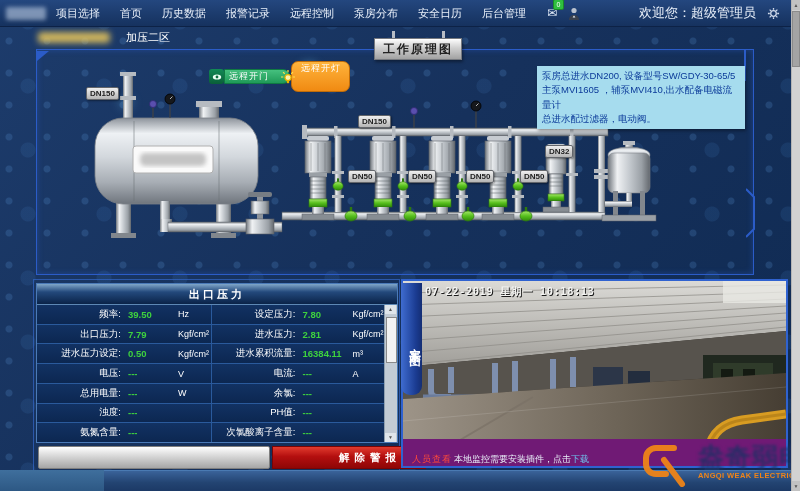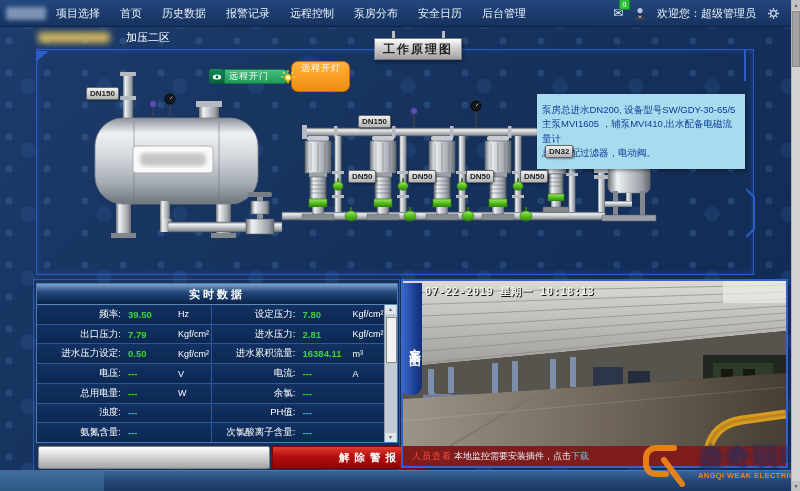--- a/index.html
+++ b/index.html
@@ -13,21 +13,21 @@
   .glow{position:absolute;border-radius:50%;filter:blur(5px);pointer-events:none;}
   
   .navbar{position:absolute;left:0;top:0;width:792px;height:26px;display:flex;align-items:center;
     background:linear-gradient(180deg,#24477f,#1b3a6b 60%,#16325f);border-bottom:1px solid #0d2246;z-index:40;}
   .nav-logo{width:40px;height:13px;margin-left:6px;border-radius:2px;background:rgba(205,220,240,.55);filter:blur(2px);}
   .nav-item{font-size:11px;color:#e9f0fa;padding:0 10px;cursor:pointer;white-space:nowrap;}
   .nav-right{margin-left:auto;display:flex;align-items:center;gap:11px;padding-right:12px;}
   .mail-wrap{position:relative;font-size:12px;color:#dfe8f5;}
   .mail-badge{position:absolute;top:-7px;right:-7px;width:9px;height:9px;background:#2fbf3f;border:1px solid #1a8a28;
     color:#fff;font-size:7px;line-height:9px;text-align:center;border-radius:2px;}
-  .welcome{font-size:11px;color:#e9f0fa;}
+  .welcome{font-size:13px;color:#e9f0fa;margin-left:48px;}
   
   .crumb-row{position:absolute;left:0;top:26px;width:792px;height:22px;display:flex;align-items:center;z-index:5;}
   .site-blur{width:72px;height:11px;margin-left:38px;border-radius:3px;background:rgba(235,200,90,.85);filter:blur(3px);}
   .zone-label{font-size:11px;color:#fff;margin-left:16px;}
   
   .frame{position:absolute;left:36px;top:49px;width:716px;height:224px;border:1px solid #2b5cc8;
     box-shadow:0 0 6px rgba(43,92,200,.45) inset;z-index:1;}
   .corner-tri{position:absolute;left:37px;top:51px;width:0;height:0;border-left:12px solid #2b5cc8;border-bottom:10px solid transparent;z-index:2;}
   .notch{position:absolute;left:746px;top:188px;z-index:2;}
   .corner-line{position:absolute;left:744px;top:49px;width:2px;height:32px;background:#2b5cc8;z-index:2;}
@@ -41,21 +41,21 @@
   .btn-door{position:absolute;left:209px;top:69px;height:15px;display:flex;align-items:center;z-index:8;cursor:pointer;}
   .door-ic{width:15px;height:15px;background:linear-gradient(180deg,#128a55,#0a5e38);border-radius:3px;display:flex;align-items:center;justify-content:center;}
   .door-lbl{height:13px;line-height:13px;background:linear-gradient(180deg,#45c07e,#1f9a58);border:1px solid #0f7a42;
     border-radius:0 7px 7px 0;font-size:9px;color:#fff;padding:0 20px 0 4px;letter-spacing:1px;}
   .btn-light{position:absolute;left:281px;top:69px;height:15px;display:flex;align-items:center;z-index:8;cursor:pointer;}
   .bulb-ic{width:14px;height:14px;margin-right:-4px;z-index:2;}
   .light-lbl{height:13px;line-height:13px;background:linear-gradient(180deg,#ffb43c,#f08a12);border:1px solid #c06c08;
     border-radius:7px;font-size:9px;color:#fff;padding:0 8px 16px 9px;letter-spacing:1px;}
   
   .info-box{position:absolute;left:537px;top:66px;width:198px;z-index:8;background:#a6dcee;color:#0b3a99;
-    font-size:9.5px;line-height:1.5;padding:9px 5px;box-shadow:1px 2px 3px rgba(0,0,0,.35);margin-top:28px;}
+    font-size:9.5px;line-height:1.5;padding:3px 5px;box-shadow:1px 2px 3px rgba(0,0,0,.35);}
   
   .diagram-wrap{position:absolute;left:36px;top:49px;width:716px;height:224px;z-index:3;}
   .pipe-tag{position:absolute;z-index:9;background:linear-gradient(180deg,#efefef,#b5b5b5);border:1px solid #63666b;
     color:#222;font-size:8px;font-weight:bold;padding:1px 3px;border-radius:2px;box-shadow:1px 1px 2px rgba(0,0,0,.4);}
   
   .bl-frame{position:absolute;left:33px;top:279px;width:365px;height:191px;border:1px solid rgba(50,100,195,.75);z-index:2;}
   .rt-panel{position:absolute;left:36px;top:283px;width:360px;height:158px;border:1px solid #4a7ab8;background:#0c2753;z-index:10;}
   .rt-title{position:absolute;left:0;top:0;right:0;height:20px;line-height:20px;text-align:center;
     background:linear-gradient(180deg,#7fa6c9 0%,#23497c 40%,#0a2348 100%);border-bottom:1px solid #5d88b5;
     font-size:11px;font-weight:bold;letter-spacing:3px;color:#fff;}
@@ -78,21 +78,21 @@
     color:#fff;font-size:10.5px;font-weight:bold;letter-spacing:5px;text-align:center;line-height:21px;padding-left:42px;}
   
   .cam-panel{position:absolute;left:401px;top:279px;width:383px;height:185px;border:2px solid #2f62d0;background:#0a1a33;z-index:10;}
   .cam-photo{position:absolute;left:0;top:0;width:383px;height:169px;overflow:hidden;}
   .cam-time{position:absolute;left:22px;top:4px;font-family:"DejaVu Sans Mono",monospace;font-size:10.5px;font-weight:bold;
     color:#f4f4f2;text-shadow:1px 1px 0 #1b1b1b;letter-spacing:.5px;z-index:4;}
   .cam-tab{position:absolute;left:-2px;top:2px;width:21px;height:112px;z-index:5;cursor:pointer;
     background:linear-gradient(90deg,#3f6cd0,#1b3c92 70%,#142e74);border-radius:0 0 9px 9px;
     display:flex;align-items:flex-start;justify-content:center;padding-top:10px;box-sizing:border-box;
     writing-mode:vertical-rl;text-orientation:upright;font-size:11.5px;font-weight:bold;letter-spacing:4px;color:#fff;}
-  .cam-footer{position:absolute;left:0;bottom:0;width:383px;height:20px;background:#7f1d1d;display:flex;align-items:center;
+  .cam-footer{position:absolute;left:0;bottom:0;width:383px;height:27px;background:#701a75;display:flex;align-items:flex-end;
     font-size:9px;z-index:4;}
   .cam-person{color:#ff4a3a;margin-left:9px;letter-spacing:1px;}
   .cam-plug{color:#e8eef8;margin-left:2px;}
   .cam-link{color:#6ec6f0;cursor:pointer;}
   
   .footer{position:absolute;left:0;top:470px;width:792px;height:21px;
     background:linear-gradient(180deg,#3a639a,#234472 55%,#1b3864);border-top:1px solid #4a7ab2;z-index:20;}
   .footer-block{position:absolute;left:0;top:470px;width:104px;height:21px;background:linear-gradient(180deg,#3f6f9d,#2d5884);z-index:21;}
   .watermark{position:absolute;left:636px;top:438px;width:160px;height:53px;z-index:30;pointer-events:none;}
   .wm-cn{position:absolute;left:62px;top:2px;font-size:26px;font-weight:bold;letter-spacing:1px;
@@ -372,21 +372,21 @@
   <div class="pipe-tag" style="left:86px;top:87px;">DN150</div>
   <div class="pipe-tag" style="left:358px;top:115px;">DN150</div>
   <div class="pipe-tag" style="left:348px;top:170px;">DN50</div>
   <div class="pipe-tag" style="left:408px;top:170px;">DN50</div>
   <div class="pipe-tag" style="left:466px;top:170px;">DN50</div>
   <div class="pipe-tag" style="left:520px;top:170px;">DN50</div>
   <div class="pipe-tag" style="left:545px;top:145px;">DN32</div>
 
   <div class="bl-frame"></div>
   <div class="rt-panel">
-    <div class="rt-title">实时数据</div>
+    <div class="rt-title">出口压力</div>
     <div class="rt-body">
       <div class="rt-row">
         <div class="half">
             <div class="c-l">频率:</div>
             <div class="c-v">39.50</div>
             <div class="c-u">Hz</div>
           </div>
         <div class="half">
             <div class="c-l">设定压力:</div>
             <div class="c-v">7.80</div>

